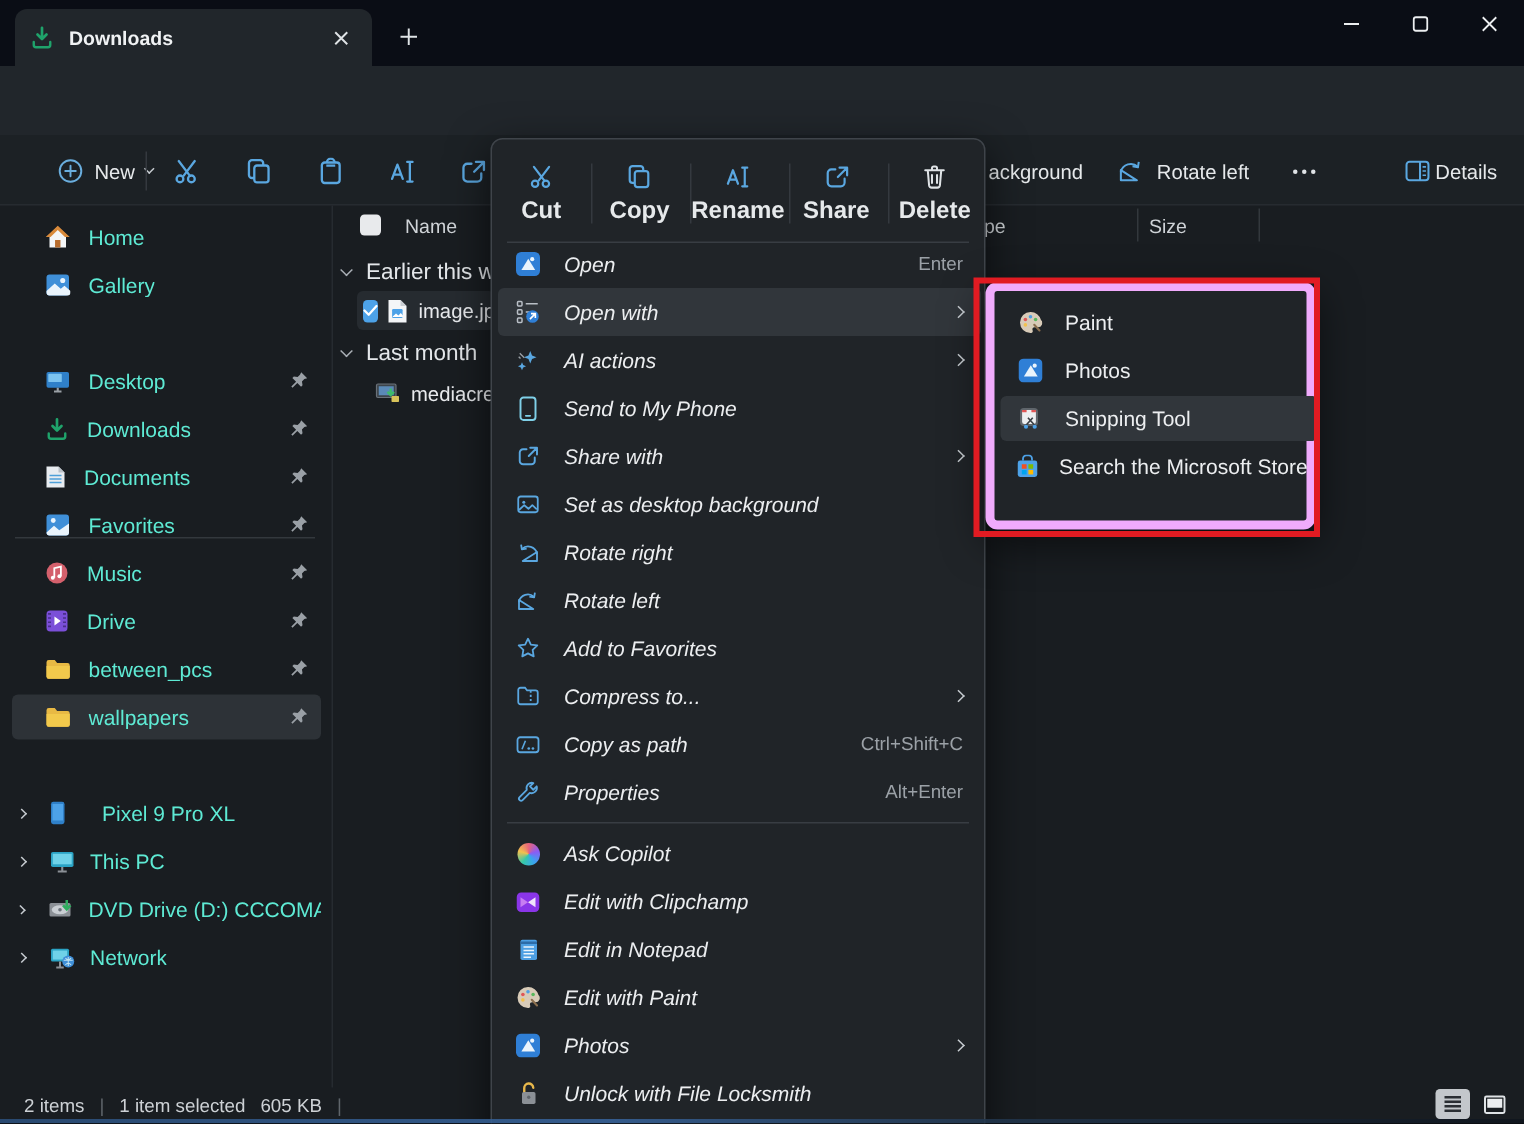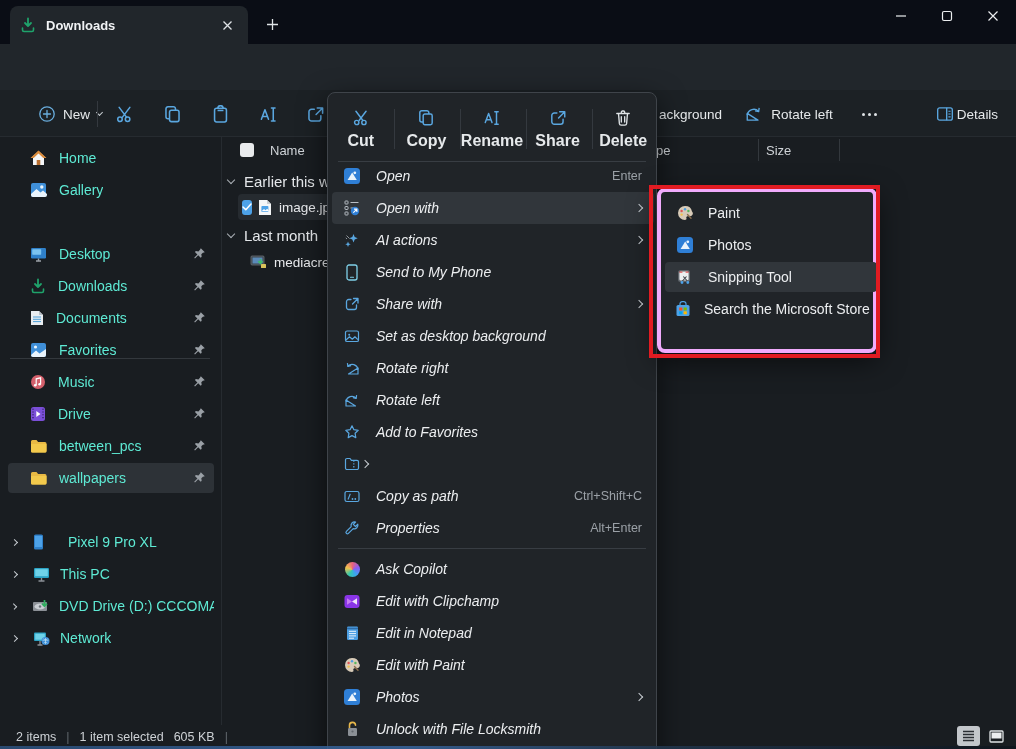--- a/index.html
+++ b/index.html
@@ -63,21 +63,21 @@
   .qa-sep { position:absolute; top:16px; width:1px; height:40px; background:#34393f; }
   .cm-divider { position:absolute; left:10px; width:308px; height:1px; background:#383d43; }
   .cm-item { position:absolute; left:4px; width:322px; height:32px; display:flex; align-items:center;
              padding:0 12px 0 10px; border-radius:4px; }
   .cm-item.hl { background:#31363b; }
   .cm-icon { width:20px; display:flex; justify-content:center; }
   .cm-label { margin-left:14px; font-size:14px; color:#eceef0; flex:1; white-space:nowrap;font-style:italic; }
   .cm-short { font-size:12.5px; color:#9ba1a7; }
   
   .submenu { position:absolute; left:657px; top:188px; width:220px; height:165px; background:#202428;
-             border:4px solid #f0abfc; border-radius:8px; box-shadow:0 8px 28px rgba(0,0,0,.6); z-index:11; }
+             border:6px solid #f0abfc; border-radius:8px; box-shadow:0 8px 28px rgba(0,0,0,.6); z-index:11; }
   .sm-item { position:absolute; left:4px; width:212px; height:30px; display:flex; align-items:center;
              padding:0 10px; border-radius:4px; }
   .sm-item.hl { background:#31363b; }
   .sm-label { margin-left:13px; font-size:14px; color:#eceef0; white-space:nowrap; }
   .sm-label.noicon { margin-left:33px; }
   .red-box { position:absolute; left:649px; top:185px; width:231px; height:173px;
              border:4px solid #e11b22; z-index:12; }
   
   .statusbar { position:absolute; left:0; top:725px; width:1016px; height:24px; display:flex;
                align-items:center; font-size:12.5px; color:#cdd1d5; }
@@ -648,20 +648,21 @@
       </span>
       <span class="cm-label">Add to Favorites</span>
     </div>
     <div class="cm-item" style="top:355px">
       <span class="cm-icon">
         <svg width="16" height="14" viewBox="0 0 16 14">
             <path d="M1.5 3A1.5 1.5 0 0 1 3 1.5h3l1.4 1.8H13A1.5 1.5 0 0 1 14.5 4.8V11A1.5 1.5 0 0 1 13 12.5H3A1.5 1.5 0 0 1 1.5 11z" stroke="#5aa7e0" stroke-width="1.2" fill="none"></path>
             <path d="M9.8 3.4v1.4M9.8 6.2v1.4M9.8 9v1.4" stroke="#5aa7e0" stroke-width="1.2"></path>
           </svg>
       </span>
+      <span class="cm-label">Compress to...</span>
       <span class="chev r"></span>
     </div>
     <div class="cm-item" style="top:387px">
       <span class="cm-icon">
         <svg width="16" height="13" viewBox="0 0 16 13">
             <rect x="1" y="1.5" width="14" height="10" rx="1.8" stroke="#5aa7e0" stroke-width="1.2" fill="none"></rect>
             <path d="M4 9.5L6.3 3.8" stroke="#5aa7e0" stroke-width="1.1"></path>
             <circle cx="8.5" cy="9" r="0.9" fill="#5aa7e0"></circle>
             <circle cx="11.3" cy="9" r="0.9" fill="#5aa7e0"></circle>
           </svg>

